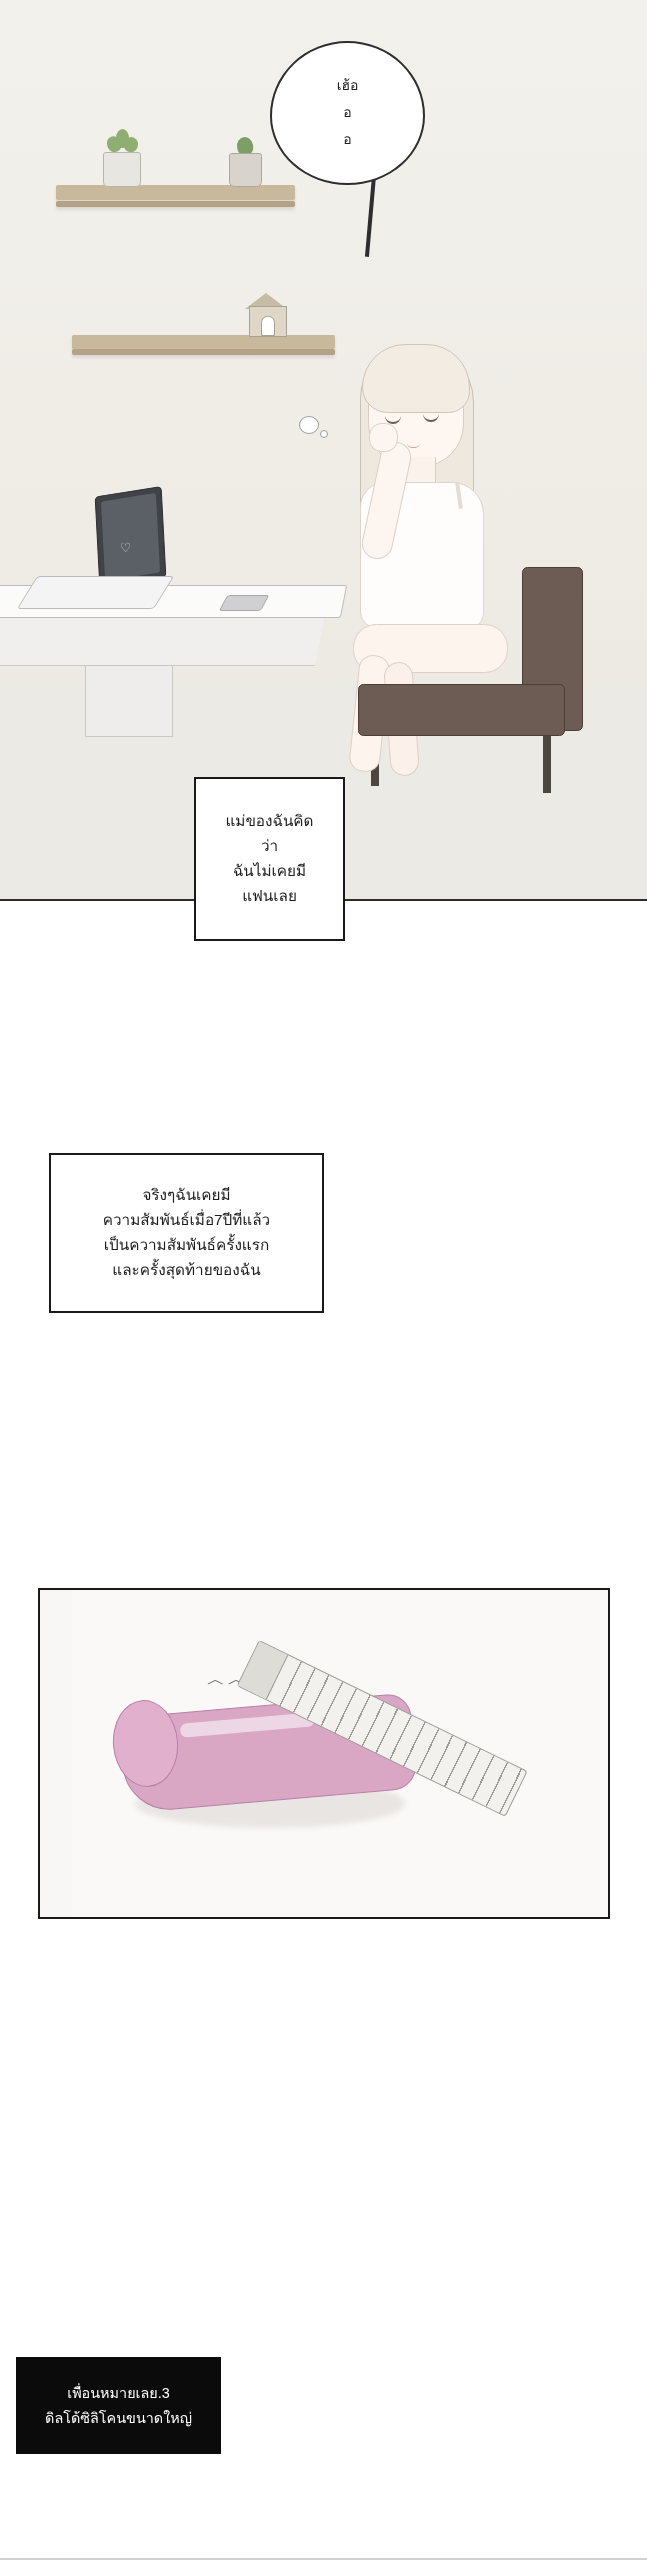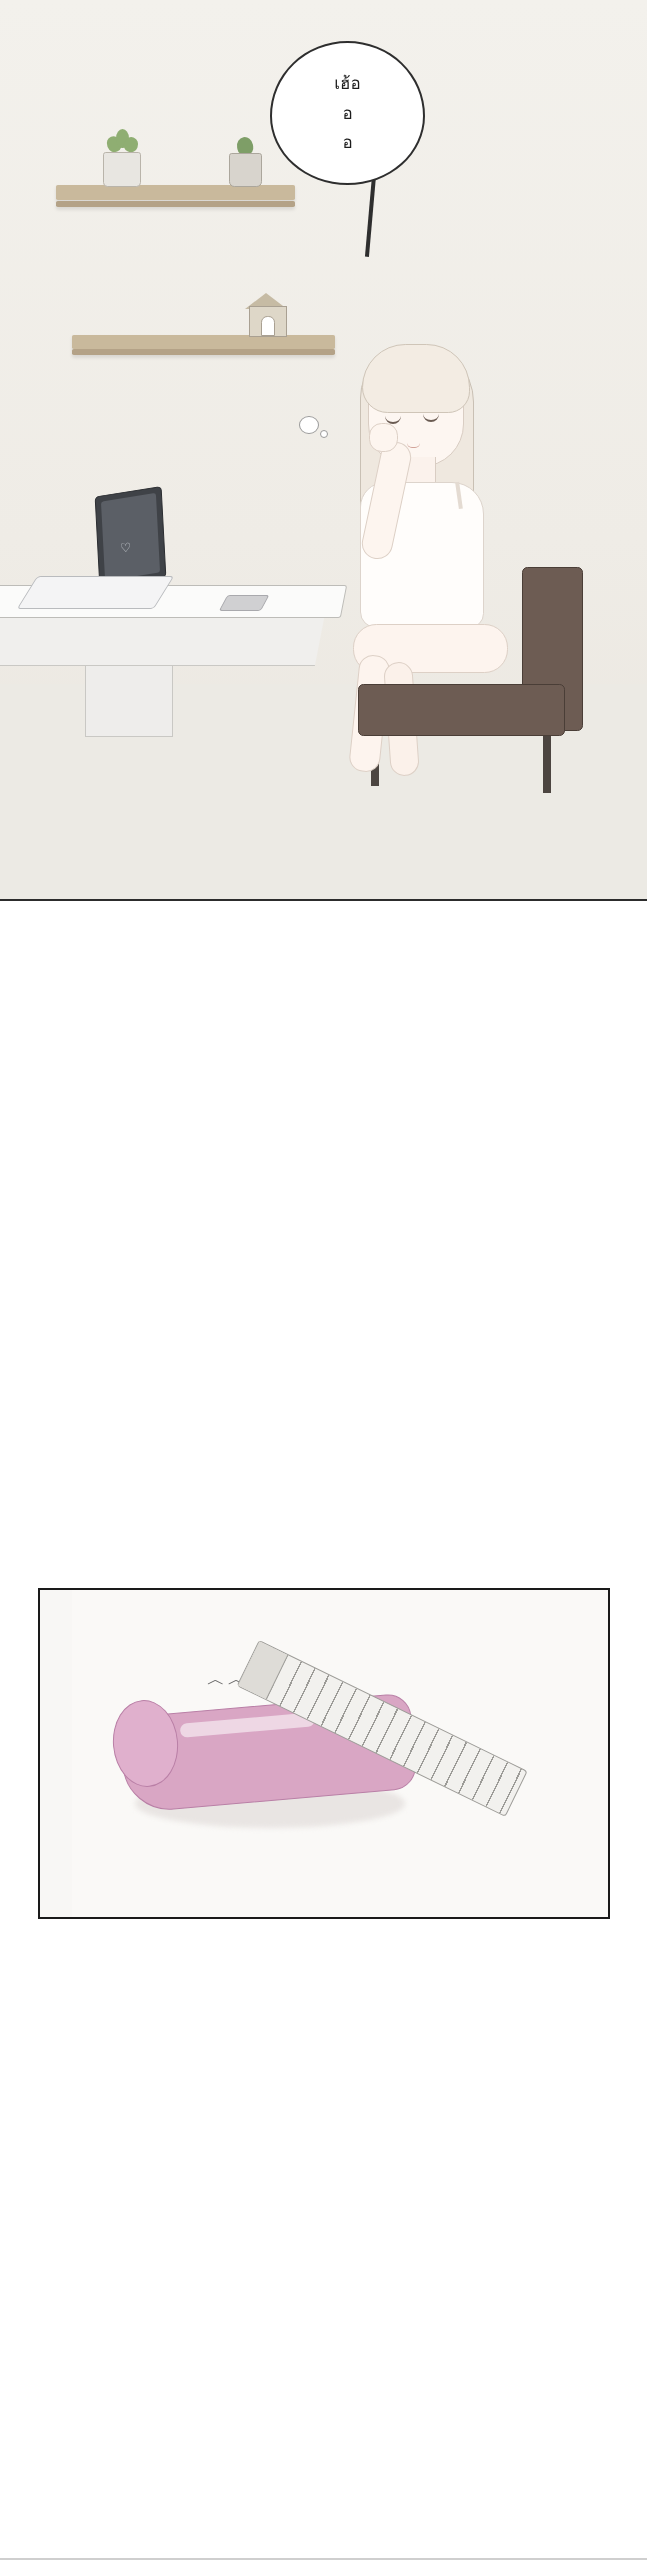--- a/index.html
+++ b/index.html
@@ -129,22 +129,22 @@
     background: #ffffff;
     border: 2px solid #2e2e2e;
     border-radius: 50% 50% 50% 50% / 52% 52% 48% 48%;
     display: flex;
     flex-direction: column;
     align-items: center;
     justify-content: center;
     gap: 12.6px;
   }
   .balloon span {
-    font-family: Liberation Serif, serif;
-    font-size: 17px;
+    font-family: Liberation Mono, monospace;
+    font-size: 14px;
     color: #1d1d1d;
     line-height: 1;
   }
   .balloon-tail {
     position: absolute;
     left: 372px; top: 176px;
     width: 3.6px; height: 81px;
     background: #2e2e2e;
     transform: rotate(5deg);
     transform-origin: top center;
@@ -581,33 +581,49 @@
     <div class="desk-front"></div>
     <div class="desk-leg"></div>
     <div class="desk-top"></div>
     <div class="laptop-screen"></div>
     <div class="laptop-heart">♡</div>
     <div class="laptop-base"></div>
     <div class="phone"></div>
   </div>
   <div class="room-bottom-line"></div>
 
-
+  <div class="cap cap-1">
+    <div>แม่ของฉันคิด</div>
+    <div>ว่า</div>
+    <div>ฉันไม่เคยมี</div>
+    <div>แฟนเลย</div>
+  </div>
+
+  <div class="cap cap-2">
+    <div>จริงๆฉันเคยมี</div>
+    <div>ความสัมพันธ์เมื่อ7ปีที่แล้ว</div>
+    <div>เป็นความสัมพันธ์ครั้งแรก</div>
+    <div>และครั้งสุดท้ายของฉัน</div>
+  </div>
 
 
   <div class="panel-photo">
     <div class="photo-inner">
       <div class="photo-shadow"></div>
       <div class="arrows">︿︿</div>
       <div class="toy"></div>
       <div class="toy-tip"></div>
       <div class="toy-shine"></div>
       <div class="ruler">
         <div class="ruler-ticks"></div>
         <div class="ruler-band"></div>
       </div>
     </div>
   </div>
 
+  <div class="cap-black">
+    <div>เพื่อนหมายเลย.3</div>
+    <div>ดิลโด้ซิลิโคนขนาดใหญ่</div>
+  </div>
 
   <div class="bottom-rule"></div>
 </div>
 
 
 </body></html>

